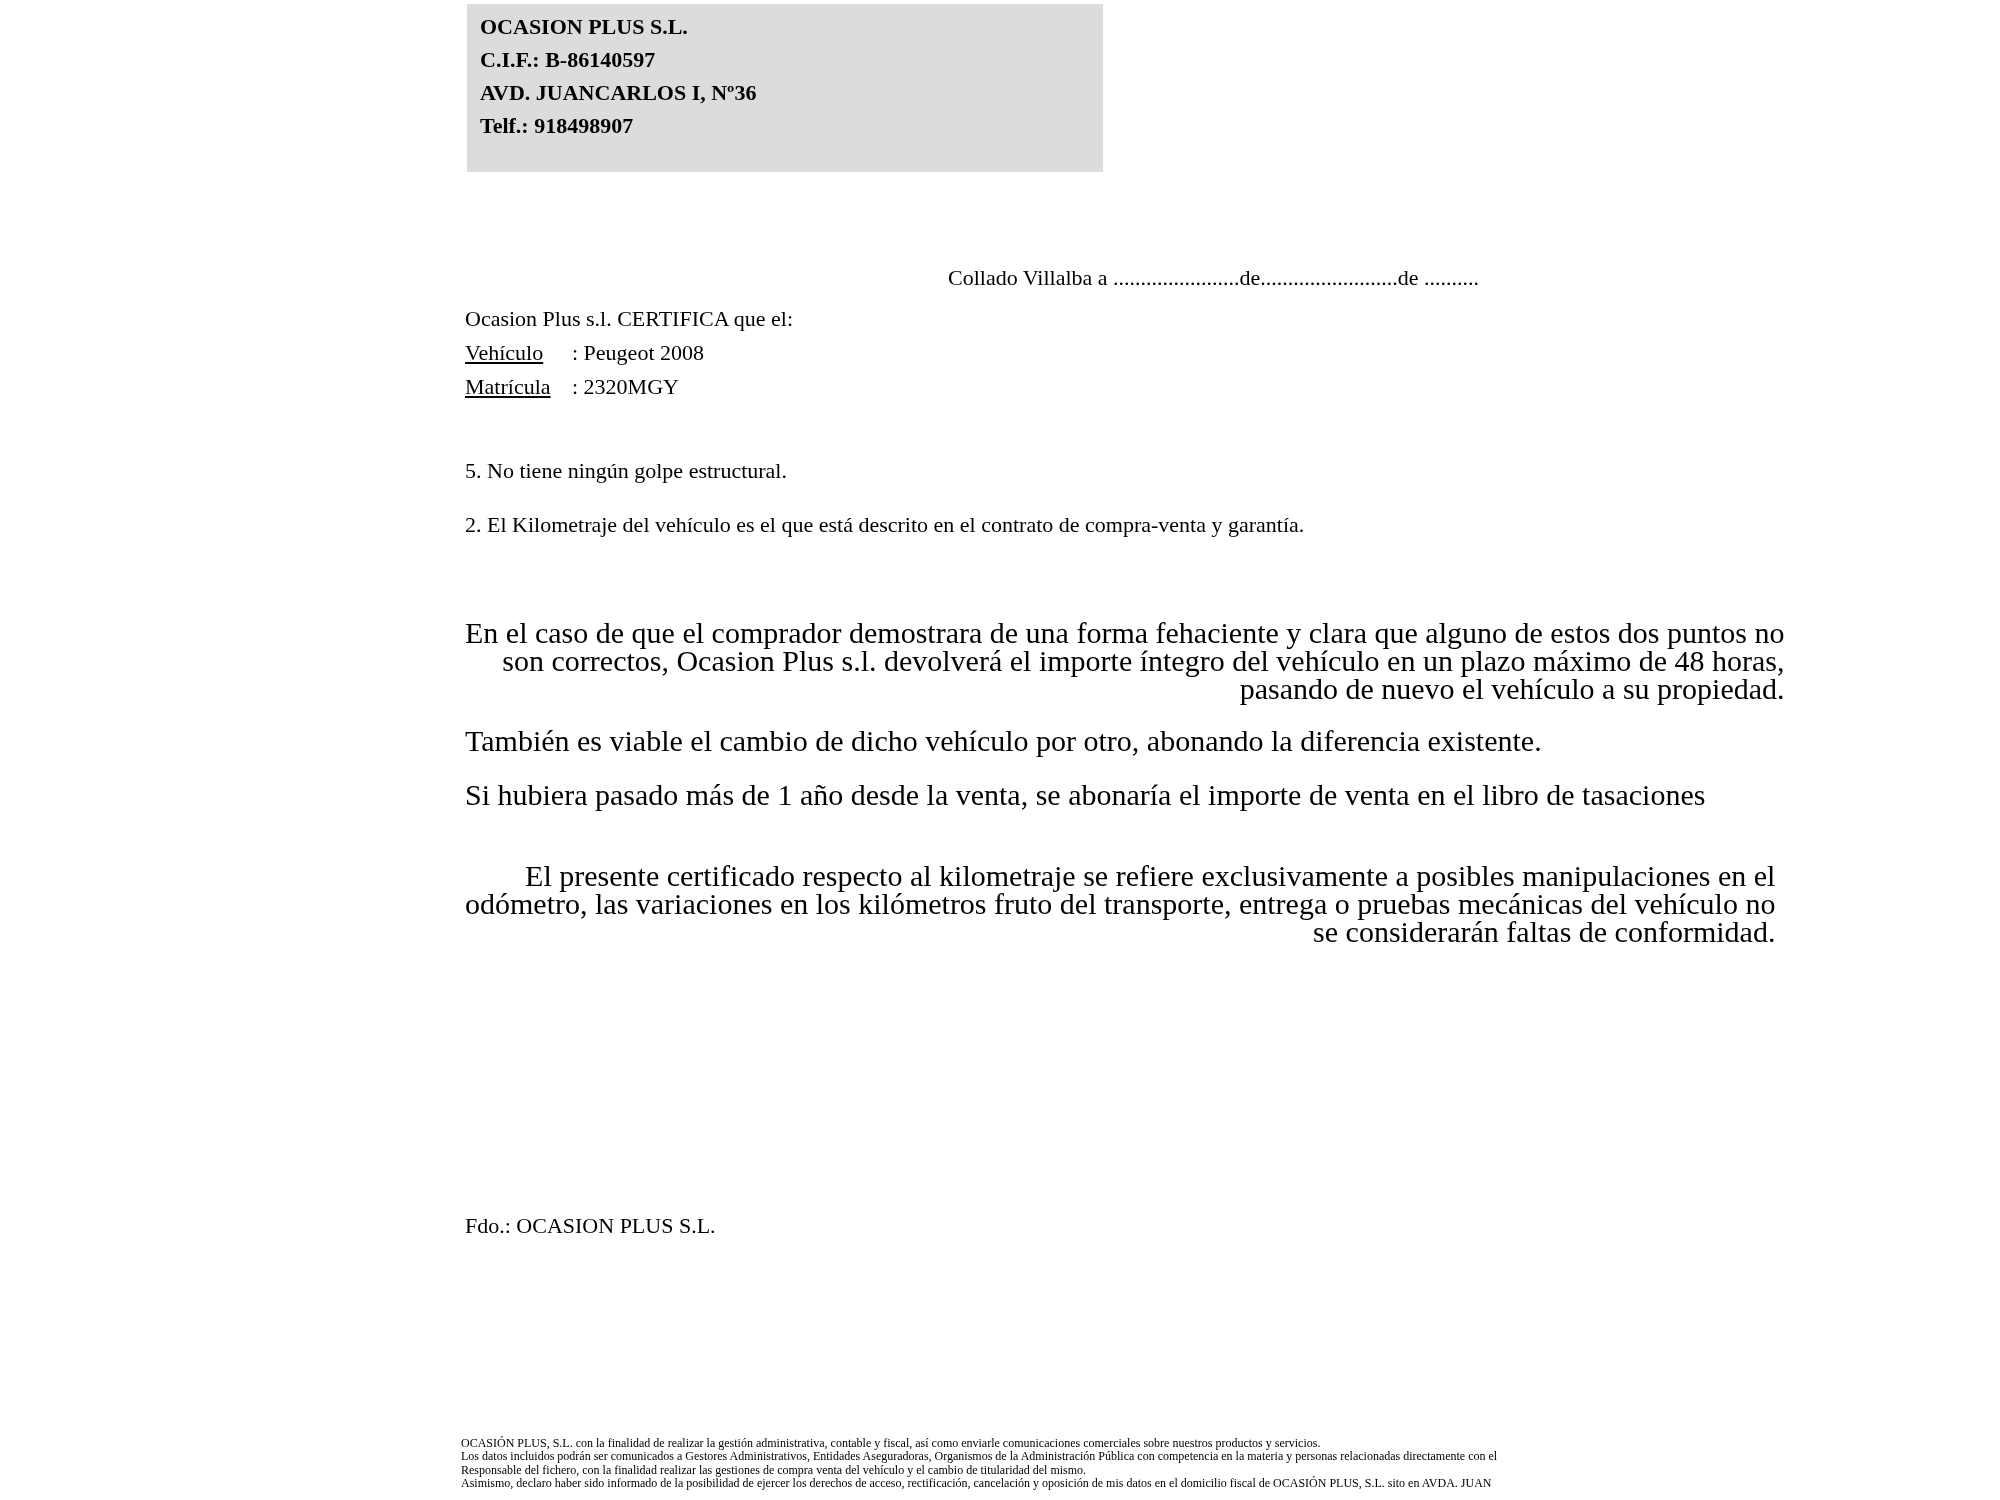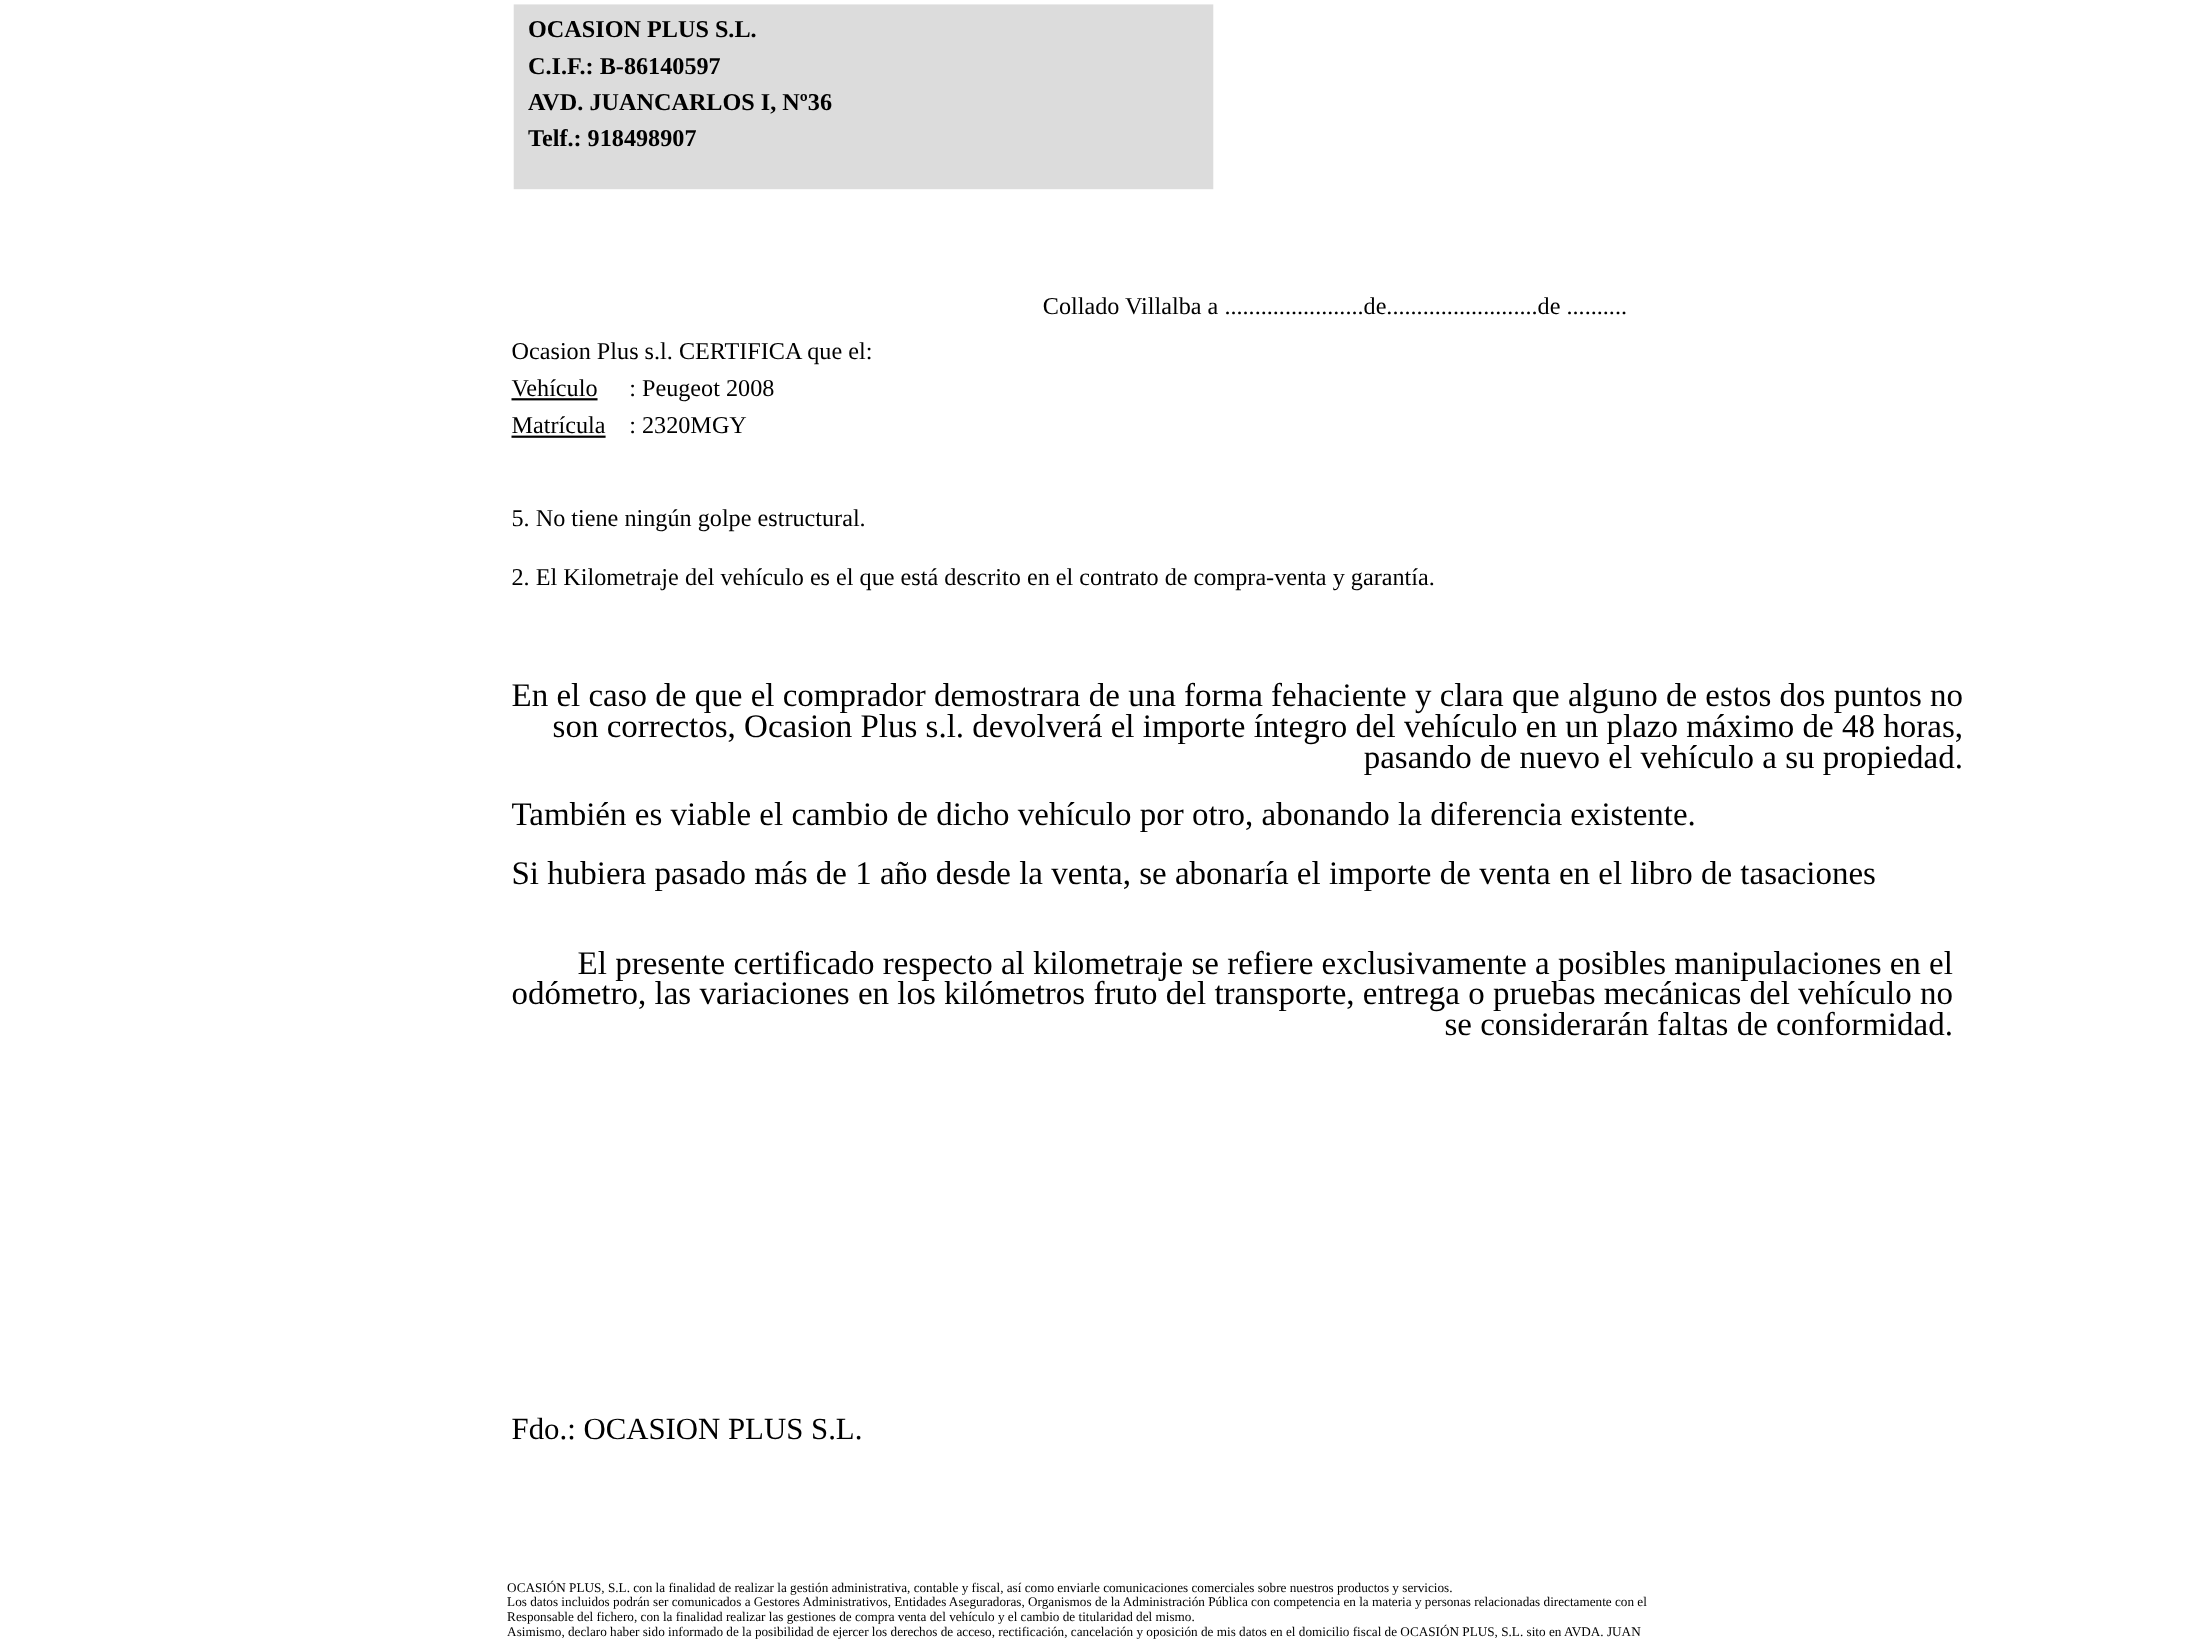--- a/index.html
+++ b/index.html
@@ -49,21 +49,21 @@
 
   
   .para { left: 465px; font-size: 30px; line-height: 28px; text-align: right; }
   .para div { white-space: nowrap; }
   .para-1 { top: 619px; }
   .para-2 { top: 727px; }
   .para-3 { top: 781px; }
   .para-4 { top: 862px; }
 
   
-  .signature { left: 465px; top: 1286px; font-size: 28px; line-height: 28px; }
+  .signature { left: 465px; top: 1212px; font-size: 22px; line-height: 28px; }
 
   
   .legal { left: 461px; top: 1437px; font-size: 12px; line-height: 13.3px; }
   .legal div { white-space: nowrap; }
 </style>
 </head>
 <body>
 
 <div class="header-block">
   <div>OCASION PLUS S.L.</div>

